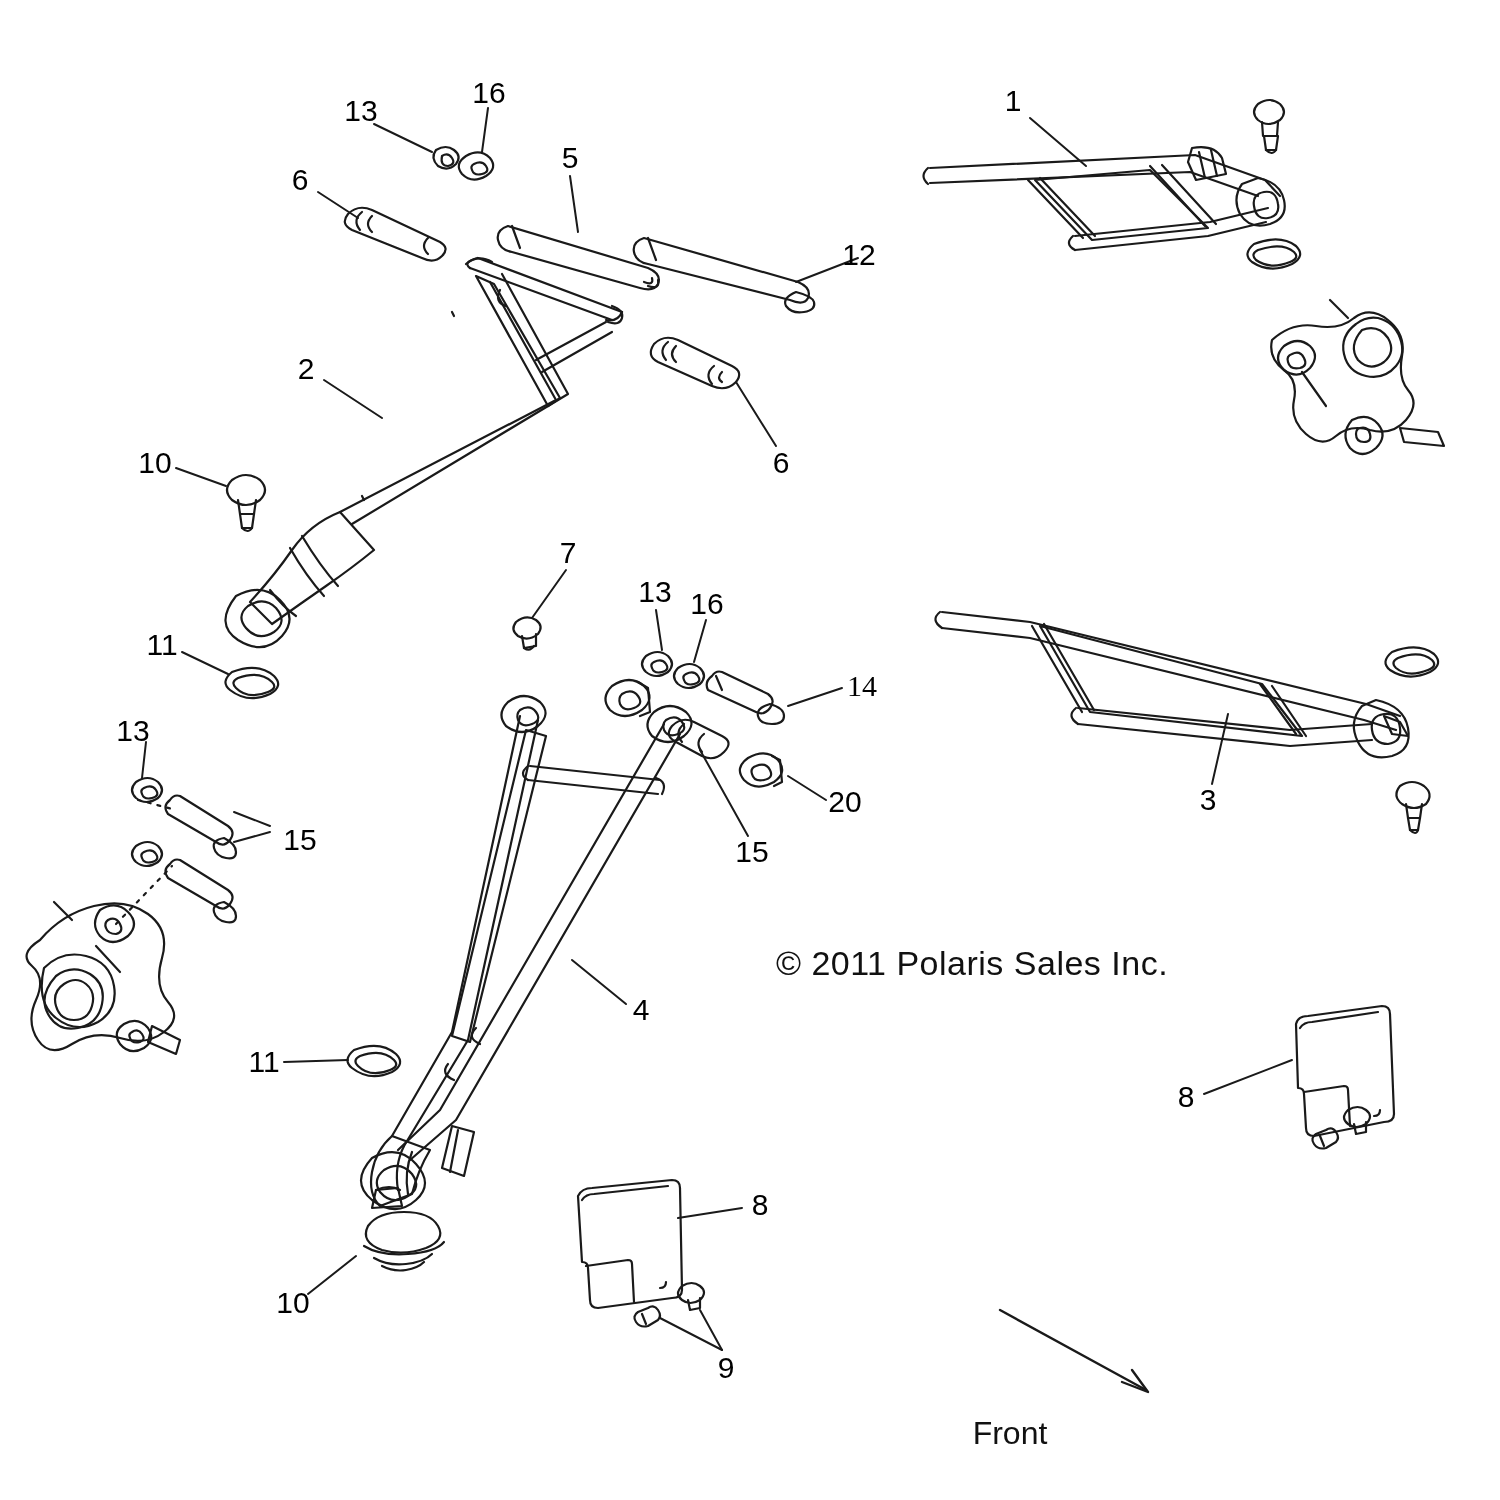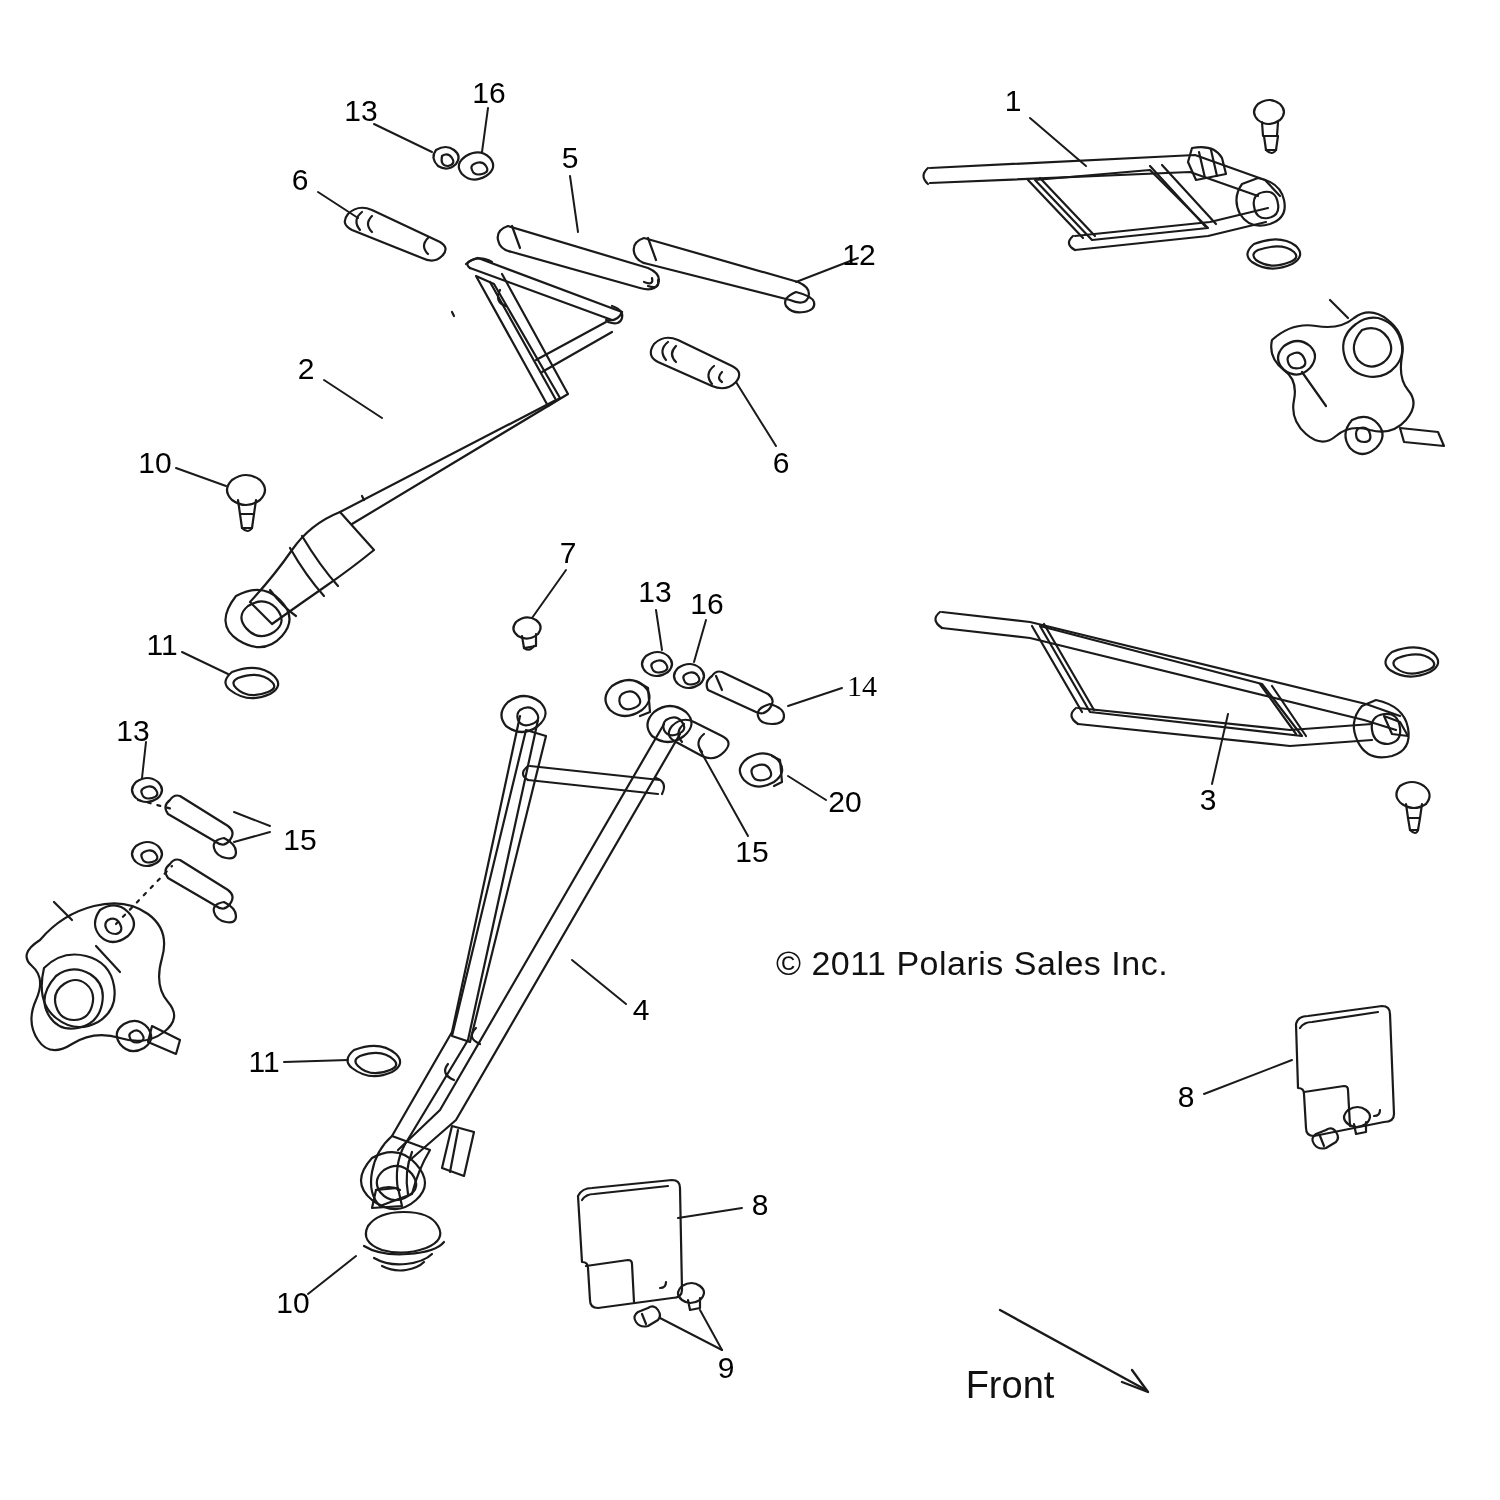--- a/index.html
+++ b/index.html
@@ -35,24 +35,25 @@
     font-family: "Liberation Sans", sans-serif;
     font-size: 34px;
     color: #111111;
     white-space: nowrap;
     transform: translate(-50%, -50%);
     letter-spacing: 0.5px;
   }
   .frontlabel {
     position: absolute;
     font-family: "Liberation Sans", sans-serif;
-    font-size: 38px;
+    font-size: 32px;
     color: #111111;
     white-space: nowrap;
     transform: translate(-50%, -50%);
+    margin-top: 48px;
   }
 </style>
 </head>
 <body>
 
 <div id="page">
 
   <svg id="artwork" viewBox="0 0 1500 1500" xmlns="http://www.w3.org/2000/svg">
     <g fill="none" stroke="#1a1a1a" stroke-width="2.2" stroke-linecap="round" stroke-linejoin="round">
 

